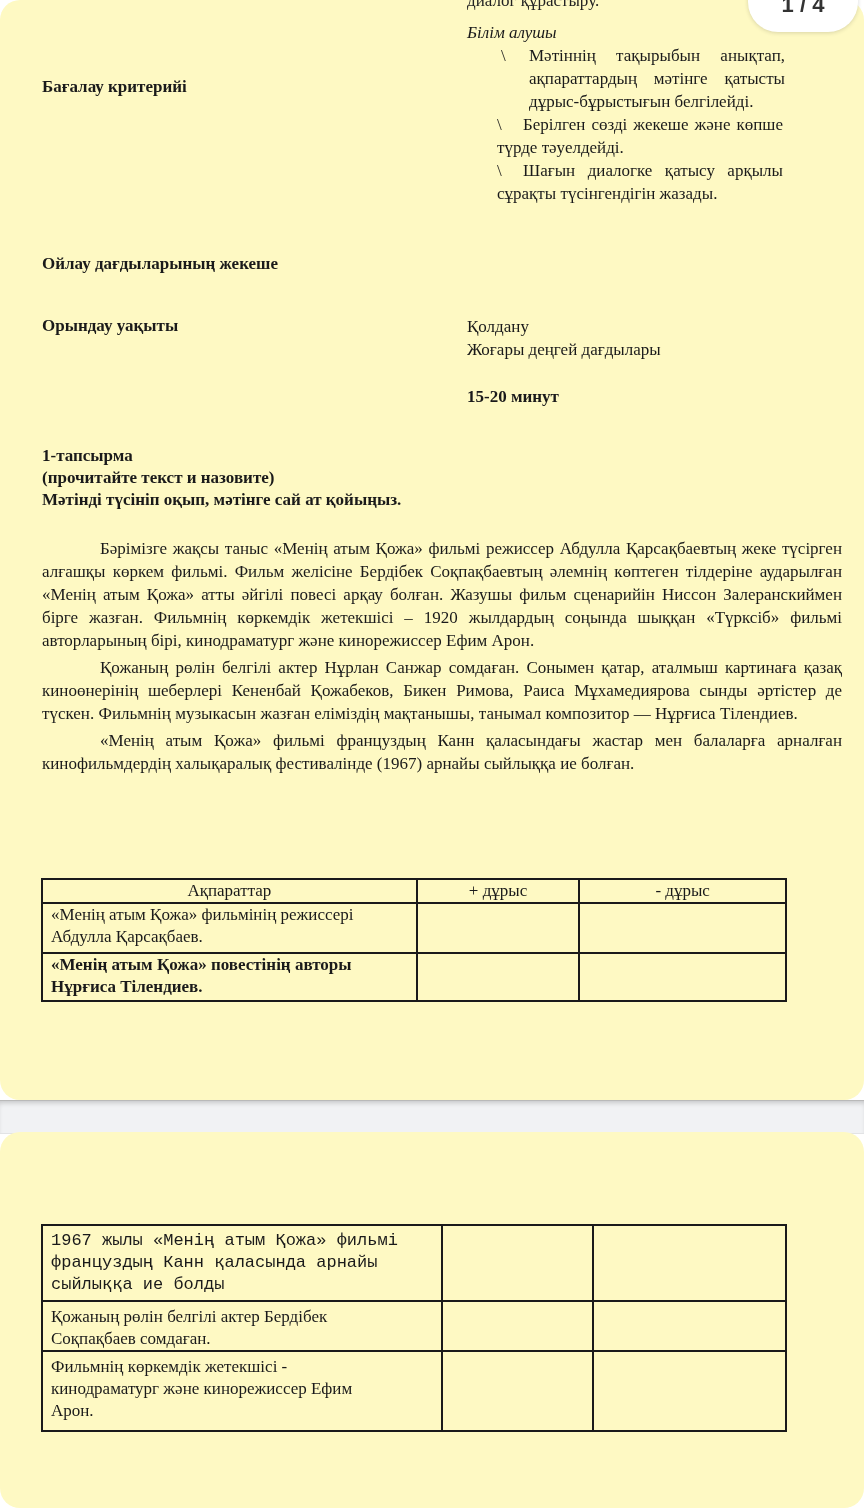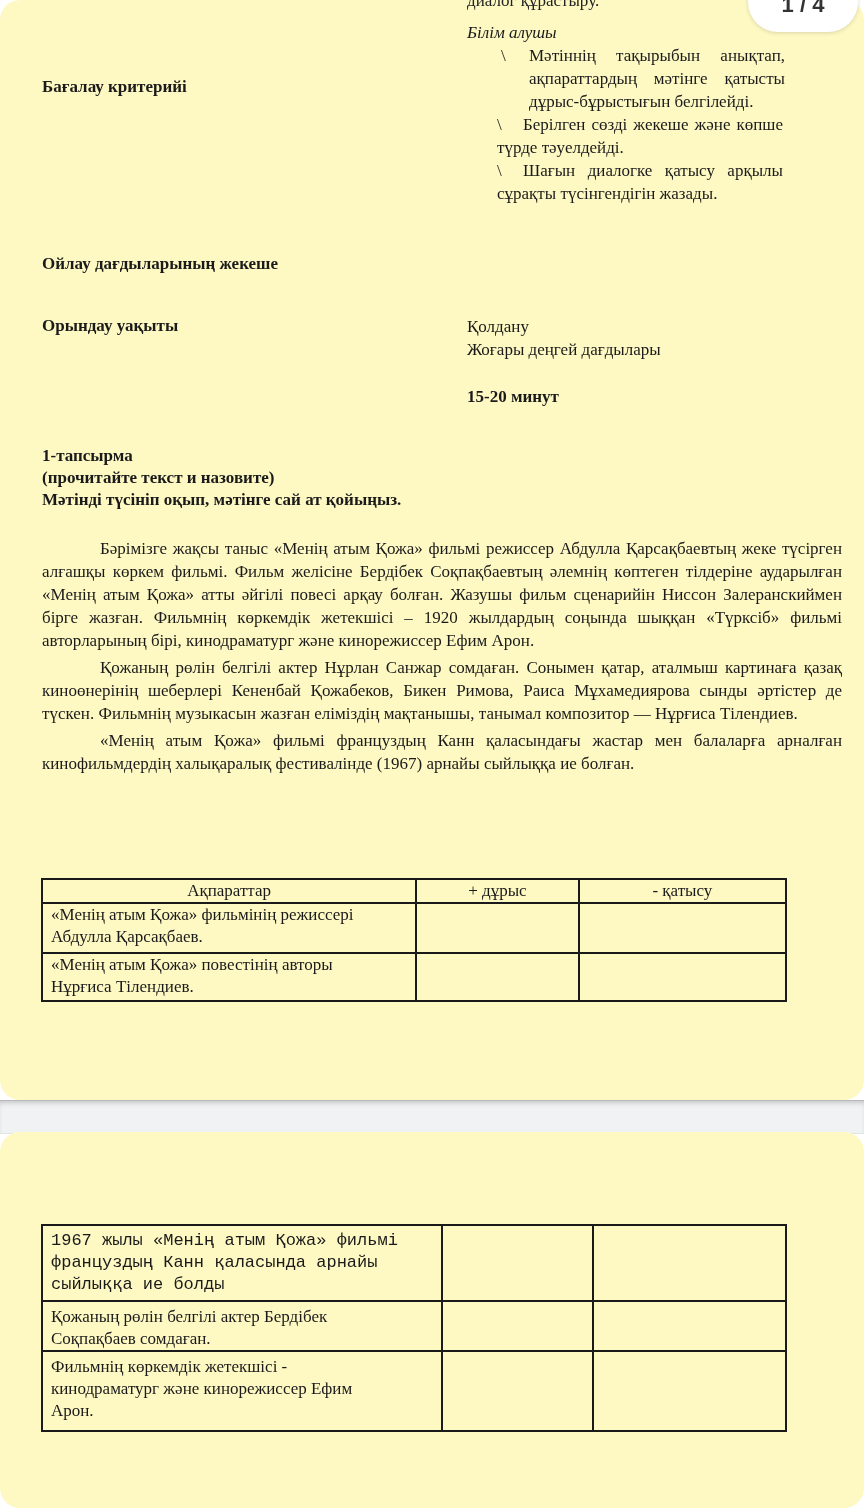--- a/index.html
+++ b/index.html
@@ -101,29 +101,29 @@
     <p>Бәрімізге жақсы таныс «Менің атым Қожа» фильмі режиссер Абдулла Қарсақбаевтың жеке түсірген алғашқы көркем фильмі. Фильм желісіне Бердібек Соқпақбаевтың әлемнің көптеген тілдеріне аударылған «Менің атым Қожа» атты әйгілі повесі арқау болған. Жазушы фильм сценарийін Ниссон Залеранскиймен бірге жазған. Фильмнің көркемдік жетекшісі – 1920 жылдардың соңында шыққан «Түрксіб» фильмі авторларының бірі, кинодраматург және кинорежиссер Ефим Арон.</p>
     <p style="margin-top:4px;">Қожаның рөлін белгілі актер Нұрлан Санжар сомдаған. Сонымен қатар, аталмыш картинаға қазақ киноөнерінің шеберлері Кененбай Қожабеков, Бикен Римова, Раиса Мұхамедиярова сынды әртістер де түскен. Фильмнің музыкасын жазған еліміздің мақтанышы, танымал композитор — Нұрғиса Тілендиев.</p>
     <p style="margin-top:4px;">«Менің атым Қожа» фильмі француздың Канн қаласындағы жастар мен балаларға арналған кинофильмдердің халықаралық фестивалінде (1967) арнайы сыйлыққа ие болған.</p>
   </div>
 
   <table class="grid t1">
     <tbody>
         <tr>
       <th class="c1">Ақпараттар</th>
       <th class="c2">+ дұрыс</th>
-      <th class="c3">- қатысу</th>
+      <th class="c3">- дұрыс</th>
     </tr>
     <tr style="height:50px;">
       <td class="c1">«Менің атым Қожа» фильмінің режиссері Абдулла Қарсақбаев.</td>
       <td class="c2"></td>
       <td class="c3"></td>
     </tr>
     <tr style="height:48px;">
-      <td class="c1" style="padding-right:48px;">«Менің атым Қожа» повестінің авторы Нұрғиса Тілендиев.</td>
+      <td class="c1" style="padding-right:48px;font-weight:bold;">«Менің атым Қожа» повестінің авторы Нұрғиса Тілендиев.</td>
       <td class="c2"></td>
       <td class="c3"></td>
     </tr>
   </tbody>
     </table>
 </div>
 
 <div class="gap"></div>
 
 <div class="page page2">

